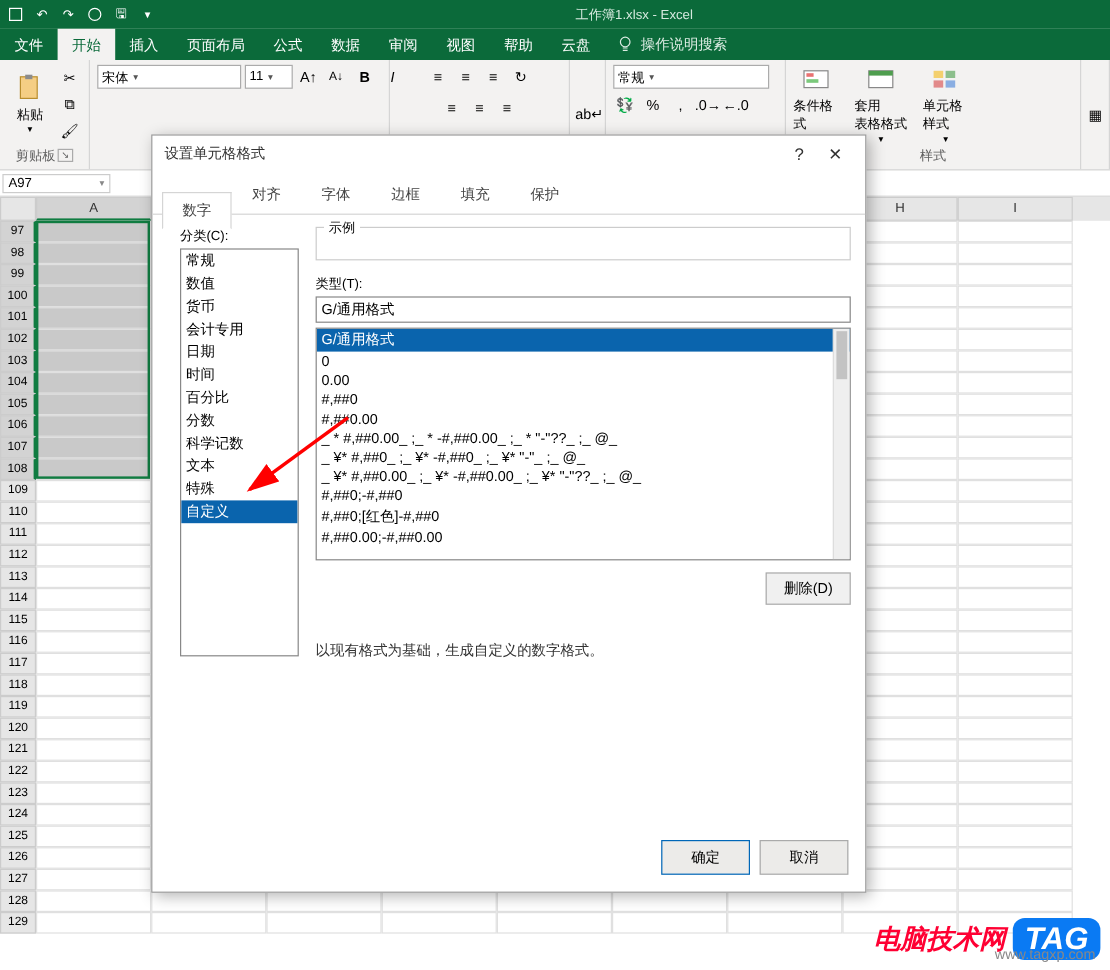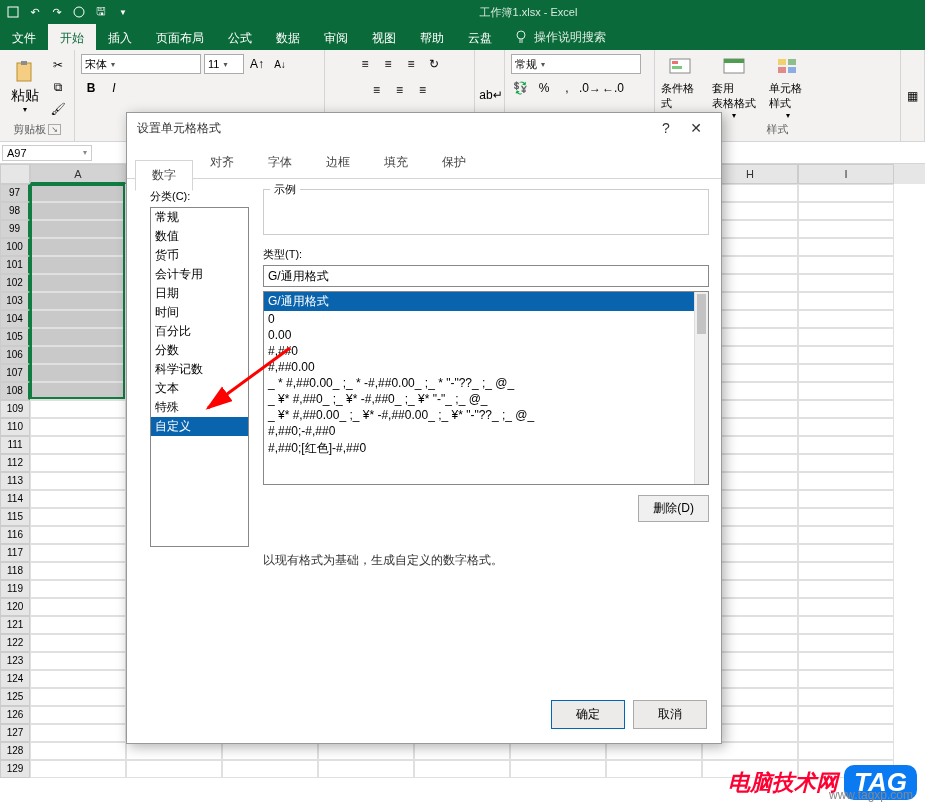--- a/index.html
+++ b/index.html
@@ -59,21 +59,21 @@
 .dlg-tabs { display: flex; padding: 4px 8px 0 8px; border-bottom: 1px solid #d5d5d5; }
 .dlg-tabs .t { padding: 6px 16px; font-size: 12px; color: #444; border:1px solid transparent; border-bottom:none;}
 .dlg-tabs .t.active { border: 1px solid #d5d5d5; border-bottom: 1px solid #fff; background: #fff; position:relative; top:13px;}
 .dlg-body { padding: 10px 12px; display: flex; gap: 14px; }
 .category { flex: 0 0 110px; padding-left: 11px; }
 .category .lbl { font-size: 11px; margin-bottom: 3px; }
 .cat-list { border: 1px solid #888; height: 340px; overflow: hidden; }
 .cat-list .item { padding: 1px 4px; font-size: 12px; }
 .cat-list .item.sel { background: #0a64ad; color: #fff; }
 .right-pane { flex: 1; }
-.example { border: 1px solid #ccc; height: 46px; margin-bottom: 12px; position: relative; }
+.example { border: 1px solid #ccc; height: 28px; margin-bottom: 12px; position: relative; }
 .example .leg { position: absolute; top: -8px; left: 6px; background: #fff; padding: 0 4px; font-size: 11px; }
 .type-lbl { font-size: 11px; margin-bottom: 3px; }
 .type-input { width: 100%; border: 1px solid #888; height: 22px; padding: 2px 4px; font-size: 12px; margin-bottom: 4px; }
 .type-list { border: 1px solid #888; height: 194px; overflow-y: scroll; position:relative;}
 .type-list .item { padding: 1px 4px; font-size: 12px; white-space: nowrap; }
 .type-list .item.sel { background: #0a64ad; color: #fff; }
 .del-btn { float: right; margin-top: 10px; border: 1px solid #aaa; background: #f0f0f0; padding: 4px 14px; font-size: 12px; }
 .hint { clear: both; padding: 30px 0 0 0; font-size: 12px; color: #333; }
 .dlg-buttons { position: absolute; bottom: 14px; right: 14px; display: flex; gap: 8px; }
 .dlg-buttons button { border: 1px solid #aaa; background: #ecebe9; padding: 5px 24px; font-size: 12px; }
@@ -137,37 +137,37 @@
 </div>
 
 <div class="ribbon">
   <div class="group">
     <div class="group-body">
       <div class="big-btn">
         <svg class="icon">
             <rect x="4" y="2" width="14" height="18" fill="#f5ce84" stroke="#b98e2f"></rect>
             <rect x="8" y="0" width="6" height="4" fill="#8c8c8c"></rect>
           </svg>
-        <span style="font-size:14px">粘贴</span>
+        <span style="font-size:11px">粘贴</span>
         <span style="font-size:8px">▾</span>
       </div>
       <div style="display:flex;flex-direction:column;gap:2px">
         <span class="small-btn">✂</span>
         <span class="small-btn">⧉</span>
         <span class="small-btn">🖌</span>
       </div>
     </div>
     <div class="group-label">
         <span>剪贴板</span>
         <span class="launcher">↘</span>
       </div>
   </div>
 
   <div class="group" style="width:250px">
-    <div class="group-body" style="flex-direction:column;align-items:flex-start;gap:4px;width:100%">
+    <div class="group-body" style="flex-direction:row;align-items:flex-start;gap:4px;width:100%">
       <div class="font-row">
         <div class="font-combo" style="width:120px">
             <span>宋体</span>
             <span class="arrow">▾</span>
           </div>
         <div class="font-combo" style="width:40px">
             <span>11</span>
             <span class="arrow">▾</span>
           </div>
         <span class="small-btn" style="font-size:12px">A↑</span>
@@ -726,20 +726,21 @@
         <div class="item sel">G/通用格式</div>
           <div class="item">0</div>
           <div class="item">0.00</div>
           <div class="item">#,##0</div>
           <div class="item">#,##0.00</div>
           <div class="item">_ * #,##0.00_ ;_ * -#,##0.00_ ;_ * "-"??_ ;_ @_ </div>
           <div class="item">_ ¥* #,##0_ ;_ ¥* -#,##0_ ;_ ¥* "-"_ ;_ @_ </div>
           <div class="item">_ ¥* #,##0.00_ ;_ ¥* -#,##0.00_ ;_ ¥* "-"??_ ;_ @_ </div>
           <div class="item">#,##0;-#,##0</div>
           <div class="item">#,##0;[红色]-#,##0</div>
+          <div class="item">#,##0.00;-#,##0.00</div>
           <div class="scroll-ph">
             <div class="thumb"></div>
           </div>
       </div>
       <button class="del-btn">删除(D)</button>
       <div class="hint">以现有格式为基础，生成自定义的数字格式。</div>
     </div>
   </div>
   <div class="dlg-buttons">
     <button class="ok">确定</button>

